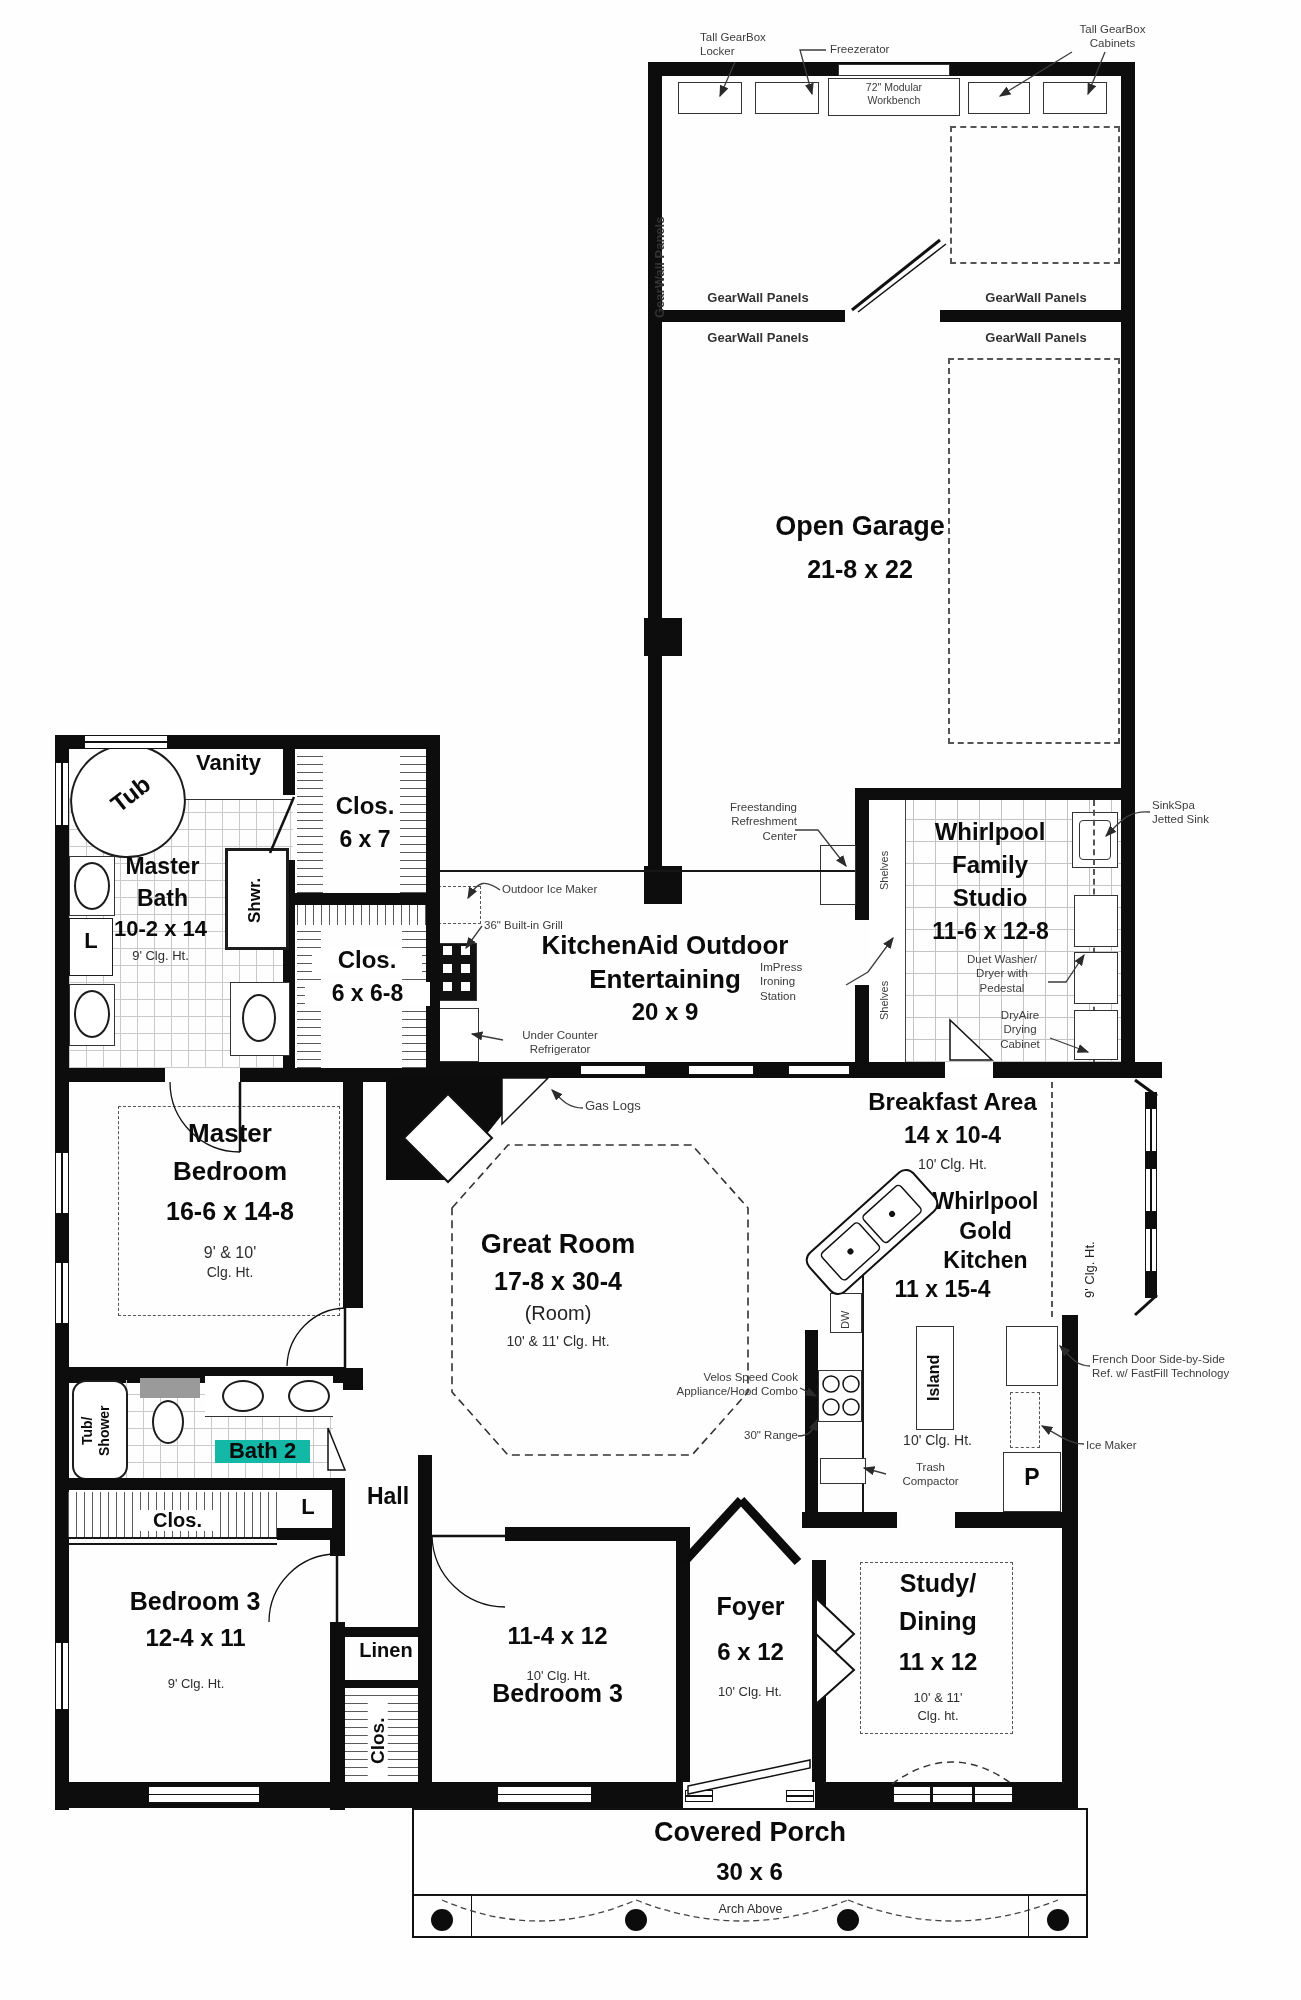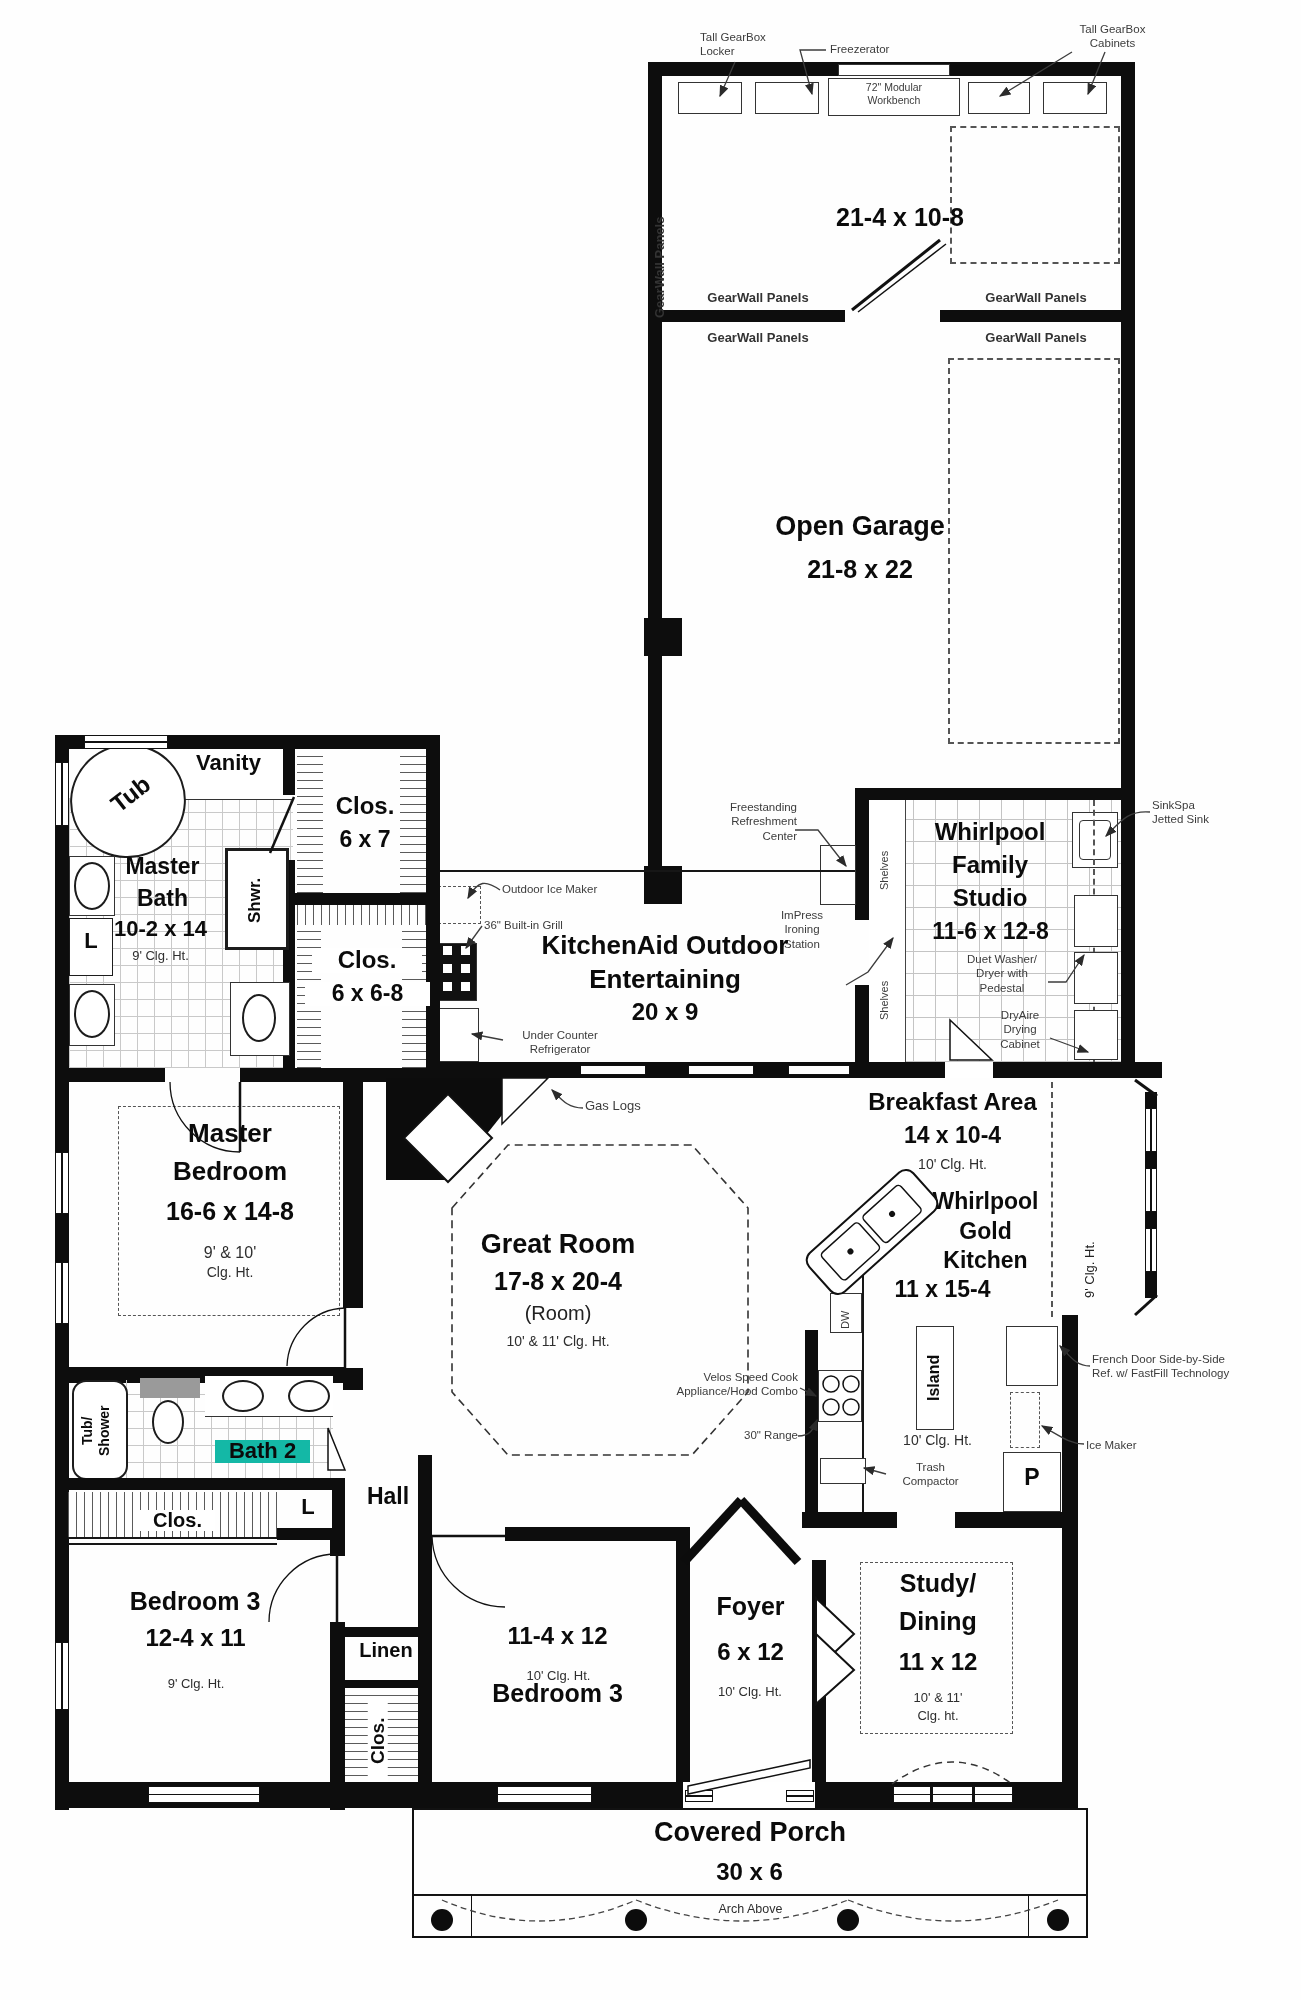--- a/index.html
+++ b/index.html
@@ -47,21 +47,20 @@
   <div class="lite" style="left:838px;top:64px;width:112px;height:12px"></div>
   <div class="lite" style="left:968px;top:82px;width:62px;height:32px"></div>
   <div class="lite" style="left:1043px;top:82px;width:64px;height:32px"></div>
   <div class="ann" style="left:830px;top:81px;width:128px;text-align:center;font-size:10.5px">
     <span>72" Modular</span><br><span>Workbench</span>
   </div>
 
   <div class="dashed" style="left:950px;top:126px;width:170px;height:138px"></div>
   <div class="dashed" style="left:948px;top:358px;width:172px;height:386px"></div>
 
-  <div class="rname" style="left:690px;top:204px;width:420px;font-size:25px">21-4 x 10-8</div>
   <div class="rname" style="left:700px;top:512px;width:320px;font-size:27px">Open Garage</div>
   <div class="rname" style="left:700px;top:556px;width:320px;font-size:25px">21-8 x 22</div>
 
   <div class="ann vtext" style="left:652px;top:138px;height:180px;font-size:13px;font-weight:bold;color:#333">GearWall Panels</div>
   <div class="ann" style="left:688px;top:290px;width:140px;text-align:center;font-size:13px;font-weight:bold;color:#333">GearWall Panels</div>
   <div class="ann" style="left:966px;top:290px;width:140px;text-align:center;font-size:13px;font-weight:bold;color:#333">GearWall Panels</div>
   <div class="ann" style="left:688px;top:330px;width:140px;text-align:center;font-size:13px;font-weight:bold;color:#333">GearWall Panels</div>
   <div class="ann" style="left:966px;top:330px;width:140px;text-align:center;font-size:13px;font-weight:bold;color:#333">GearWall Panels</div>
 
   <div class="ann" style="left:700px;top:30px;width:115px;text-align:left">
@@ -90,21 +89,21 @@
   <div class="lite" style="left:1074px;top:952px;width:44px;height:52px"></div>
   <div class="lite" style="left:1074px;top:1010px;width:44px;height:50px"></div>
   <div class="lite" style="left:820px;top:845px;width:36px;height:60px"></div>
 
   <div class="ann" style="left:1152px;top:798px;width:110px;text-align:left">
     <span>SinkSpa</span><br><span>Jetted Sink</span></div>
   <div class="ann" style="left:952px;top:952px;width:100px;text-align:center">
     <span>Duet Washer/</span><br><span>Dryer with</span><br><span>Pedestal</span></div>
   <div class="ann" style="left:985px;top:1008px;width:70px;text-align:center">
     <span>DryAire</span><br><span>Drying</span><br><span>Cabinet</span></div>
-  <div class="ann" style="left:760px;top:908px;width:84px;text-align:center">
+  <div class="ann" style="left:760px;top:960px;width:84px;text-align:left">
     <span>ImPress</span><br><span>Ironing</span><br><span>Station</span></div>
   <div class="ann" style="left:692px;top:800px;width:105px;text-align:right">
     <span>Freestanding</span><br><span>Refreshment</span><br><span>Center</span></div>
 
   <div class="thin" style="left:438px;top:870px;width:417px;height:2px"></div>
   <div class="dashed" style="left:433px;top:886px;width:48px;height:38px;border-width:1.5px"></div>
   <div class="lite" style="left:433px;top:943px;width:44px;height:58px;background-image:repeating-linear-gradient(0deg,#111 0 9px,transparent 9px 18px),repeating-linear-gradient(90deg,#111 0 9px,transparent 9px 18px)"></div>
   <div class="lite" style="left:433px;top:1008px;width:46px;height:54px"></div>
 
   <div class="rname" style="left:505px;top:932px;width:320px;font-size:26px">KitchenAid Outdoor</div>
@@ -166,21 +165,21 @@
   <div class="clg" style="left:170px;top:1244px;width:120px;font-size:16px">9' &amp; 10'</div>
   <div class="clg" style="left:170px;top:1264px;width:120px;font-size:14px">Clg. Ht.</div>
 
   <div class="w" style="left:426px;top:1062px;width:736px;height:16px"></div>
   <div class="win winH" style="left:580px;top:1065px;width:66px;height:10px"></div>
   <div class="win winH" style="left:688px;top:1065px;width:66px;height:10px"></div>
   <div class="win winH" style="left:788px;top:1065px;width:62px;height:10px"></div>
   <div class="abs" style="left:945px;top:1062px;width:48px;height:16px;background:#fff"></div>
 
   <div class="rname" style="left:468px;top:1230px;width:180px;font-size:27px">Great Room</div>
-  <div class="rname" style="left:474px;top:1268px;width:168px;font-size:25px">17-8 x 20-4</div>
+  <div class="rname" style="left:474px;top:1268px;width:168px;font-size:25px">17-8 x 30-4</div>
   <div class="rname" style="left:490px;top:1303px;width:136px;font-size:20px;font-weight:normal;color:#222">(Room)</div>
   <div class="clg" style="left:480px;top:1333px;width:156px;font-size:14px">10' &amp; 11' Clg. Ht.</div>
   <div class="ann" style="left:585px;top:1098px;width:90px;font-size:13px">Gas Logs</div>
 
   <div class="rname" style="left:850px;top:1090px;width:205px;font-size:24px">Breakfast Area</div>
   <div class="rname" style="left:860px;top:1124px;width:185px;font-size:23px">14 x 10-4</div>
   <div class="clg" style="left:870px;top:1156px;width:165px;font-size:14px">10' Clg. Ht.</div>
   <div class="dashv" style="left:1051px;top:1082px;height:235px"></div>
   <div class="w" style="left:1145px;top:1092px;width:12px;height:206px"></div>
   <div class="win winV" style="left:1145px;top:1108px;width:12px;height:44px"></div>

